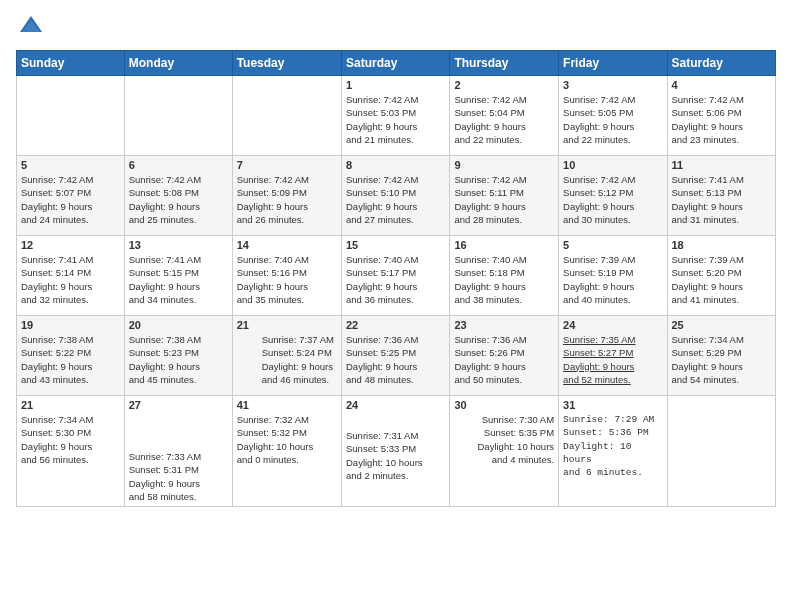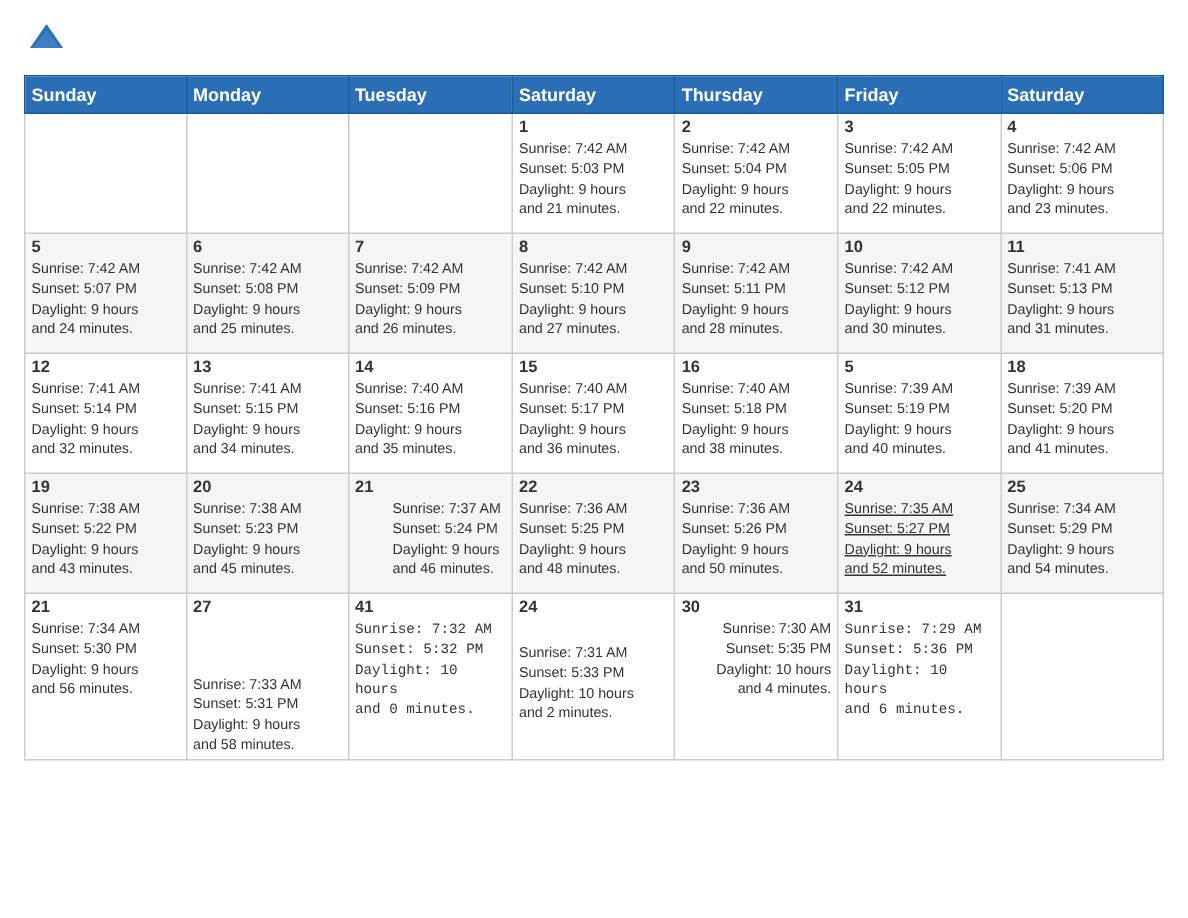--- a/index.html
+++ b/index.html
@@ -332,21 +332,21 @@
           </td>
           <td>
             <span class="day-number">27</span>
             <div class="day-info" style="white-space: pre-line; margin-top: 39px;">Sunrise: 7:33 AM
 Sunset: 5:31 PM
 Daylight: 9 hours
 and 58 minutes.</div>
           </td>
           <td>
             <span class="day-number">41</span>
-            <div class="day-info" style="white-space: pre-line; font-family: Liberation Mono, monospace;">Sunrise: 7:32 AM
+            <div class="day-info" style="white-space: pre-line;">Sunrise: 7:32 AM
 Sunset: 5:32 PM
 Daylight: 10 hours
 and 0 minutes.</div>
           </td>
           <td>
             <span class="day-number">24</span>
             <div class="day-info" style="white-space: pre-line; margin-top: 18px;">Sunrise: 7:31 AM
 Sunset: 5:33 PM
 Daylight: 10 hours
 and 2 minutes.</div>

